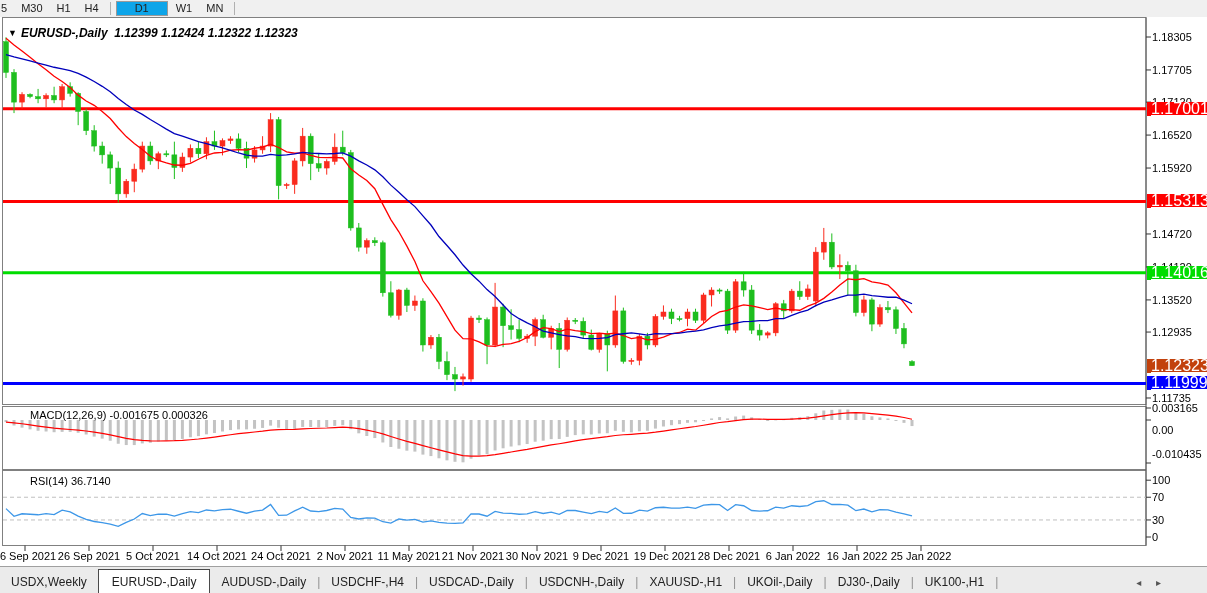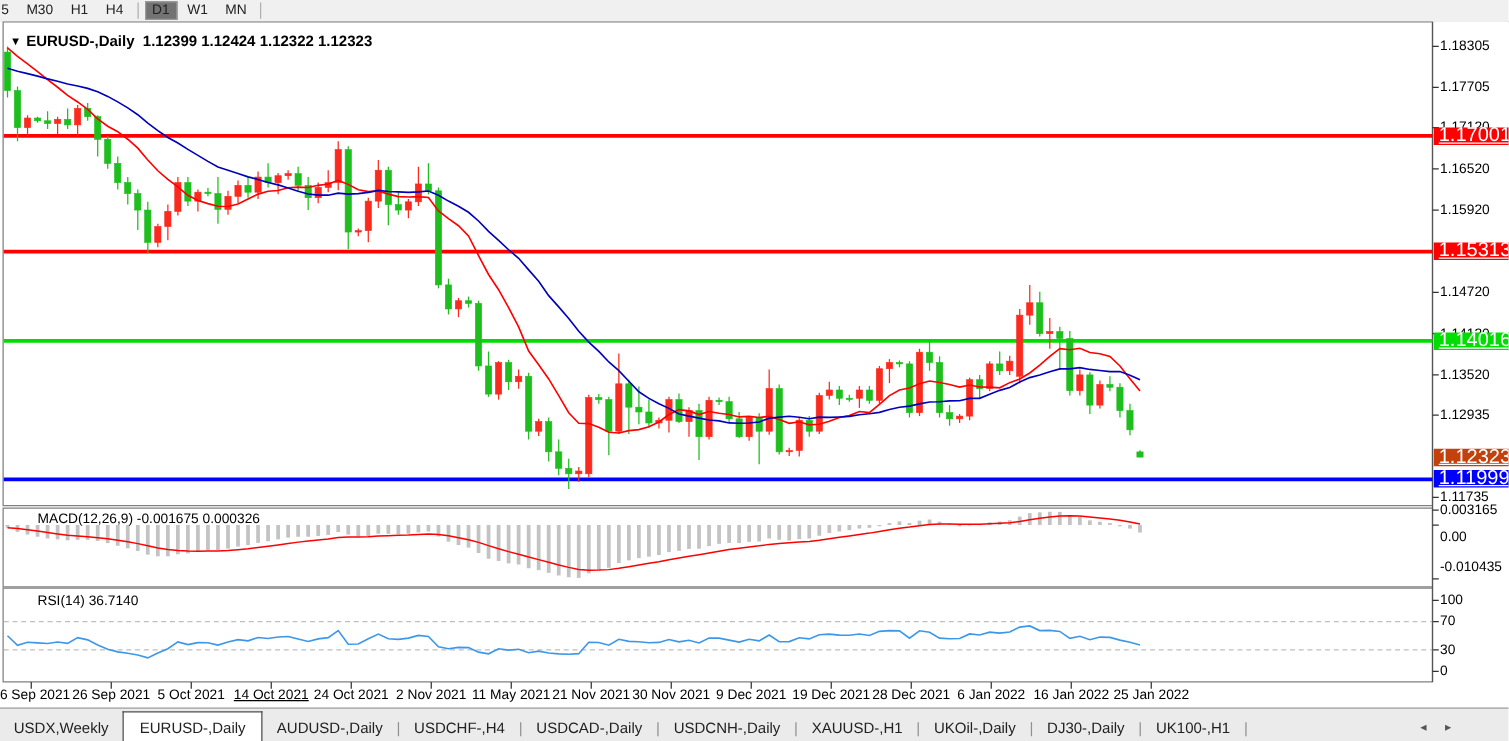--- a/index.html
+++ b/index.html
@@ -3,26 +3,26 @@
 <meta charset="utf-8">
 <style>
   html,body{margin:0;padding:0;background:#fff;}
   body{font-family:"Liberation Sans",sans-serif;-webkit-font-smoothing:none;}
   #app{position:relative;width:1207px;height:593px;background:#fff;overflow:hidden;}
   
   #toolbar{position:absolute;left:0;top:0;width:1207px;height:17px;background:#f0f0f0;
     border-bottom:1px solid #a8a8a8;display:flex;align-items:center;font-size:11px;color:#222;}
   .tf-btn{padding:1px 6px;margin:0 1px;cursor:default;line-height:13px;}
   .tf-btn.first{padding-left:1px;margin-left:0;}
-  .tf-btn.active{background:#737373;border:1px solid #9a9a9a;padding:0 5px;}
+  .tf-btn.active{background:#0ea5e9;border:1px solid #9a9a9a;padding:0 18px;}
   .tb-sep{width:1px;height:13px;background:#b0b0b0;margin:0 4px;}
   
   #chart-frame{position:absolute;left:0;top:17px;width:1207px;height:549px;background:#fff;}
   #chart-svg{position:absolute;left:0;top:0;}
-  #chart-title{position:absolute;left:8px;top:9px;font-size:12px;font-weight:700;color:#000;}
+  #chart-title{position:absolute;left:8px;top:9px;font-size:12px;font-weight:700;color:#000;font-style:italic;}
   #chart-title .tri{font-size:9px;position:relative;top:-1px;margin-right:4px;}
   .ind-label{position:absolute;font-size:11px;color:#000;margin-left:24px;}
   .price-chip{position:absolute;left:1147px;width:57px;height:14px;color:#fff;font-size:16px;
     line-height:14px;padding-left:4px;text-decoration:underline;}
   .axis-lbl{position:absolute;left:1152px;font-size:11px;color:#000;line-height:13px;}
   .date-lbl{position:absolute;top:533px;width:84px;text-align:center;font-size:11px;color:#000;}
   
   #tabbar{position:absolute;left:0;top:566px;width:1207px;height:27px;background:#ebebeb;
     border-top:1px solid #a0a0a0;display:flex;align-items:flex-end;font-size:12px;color:#222;}
   .tab{padding:4px 11px 5px 11px;cursor:default;white-space:nowrap;}
@@ -467,21 +467,21 @@
       <div class="axis-lbl" style="top:496.96px;">30</div>
       <div class="axis-lbl" style="top:514px;">0</div>
       <div class="price-chip" style="top:84.64835164835132px;background:#ff0000;">1.17001</div>
       <div class="price-chip" style="top:177.3956043956041px;background:#ff0000;">1.15313</div>
       <div class="price-chip" style="top:248.65934065933993px;background:#00dd00;">1.14016</div>
       <div class="price-chip" style="top:359.48351648351587px;background:#0000ff;">1.11999</div>
       <div class="price-chip" style="top:341.6813186813186px;background:#c2410c;">1.12323</div>
       <div class="date-lbl" style="left:-17px;">16 Sep 2021</div>
       <div class="date-lbl" style="left:47px;">26 Sep 2021</div>
       <div class="date-lbl" style="left:111px;">5 Oct 2021</div>
-      <div class="date-lbl" style="left:175px;text-decoration:underline;">14 Oct 2021</div>
+      <div class="date-lbl" style="left:175px;">14 Oct 2021</div>
       <div class="date-lbl" style="left:239px;">24 Oct 2021</div>
       <div class="date-lbl" style="left:303px;">2 Nov 2021</div>
       <div class="date-lbl" style="left:367px;">11 May 2021</div>
       <div class="date-lbl" style="left:431px;">21 Nov 2021</div>
       <div class="date-lbl" style="left:495px;">30 Nov 2021</div>
       <div class="date-lbl" style="left:559px;">9 Dec 2021</div>
       <div class="date-lbl" style="left:623px;">19 Dec 2021</div>
       <div class="date-lbl" style="left:687px;">28 Dec 2021</div>
       <div class="date-lbl" style="left:751px;">6 Jan 2022</div>
       <div class="date-lbl" style="left:815px;">16 Jan 2022</div>

